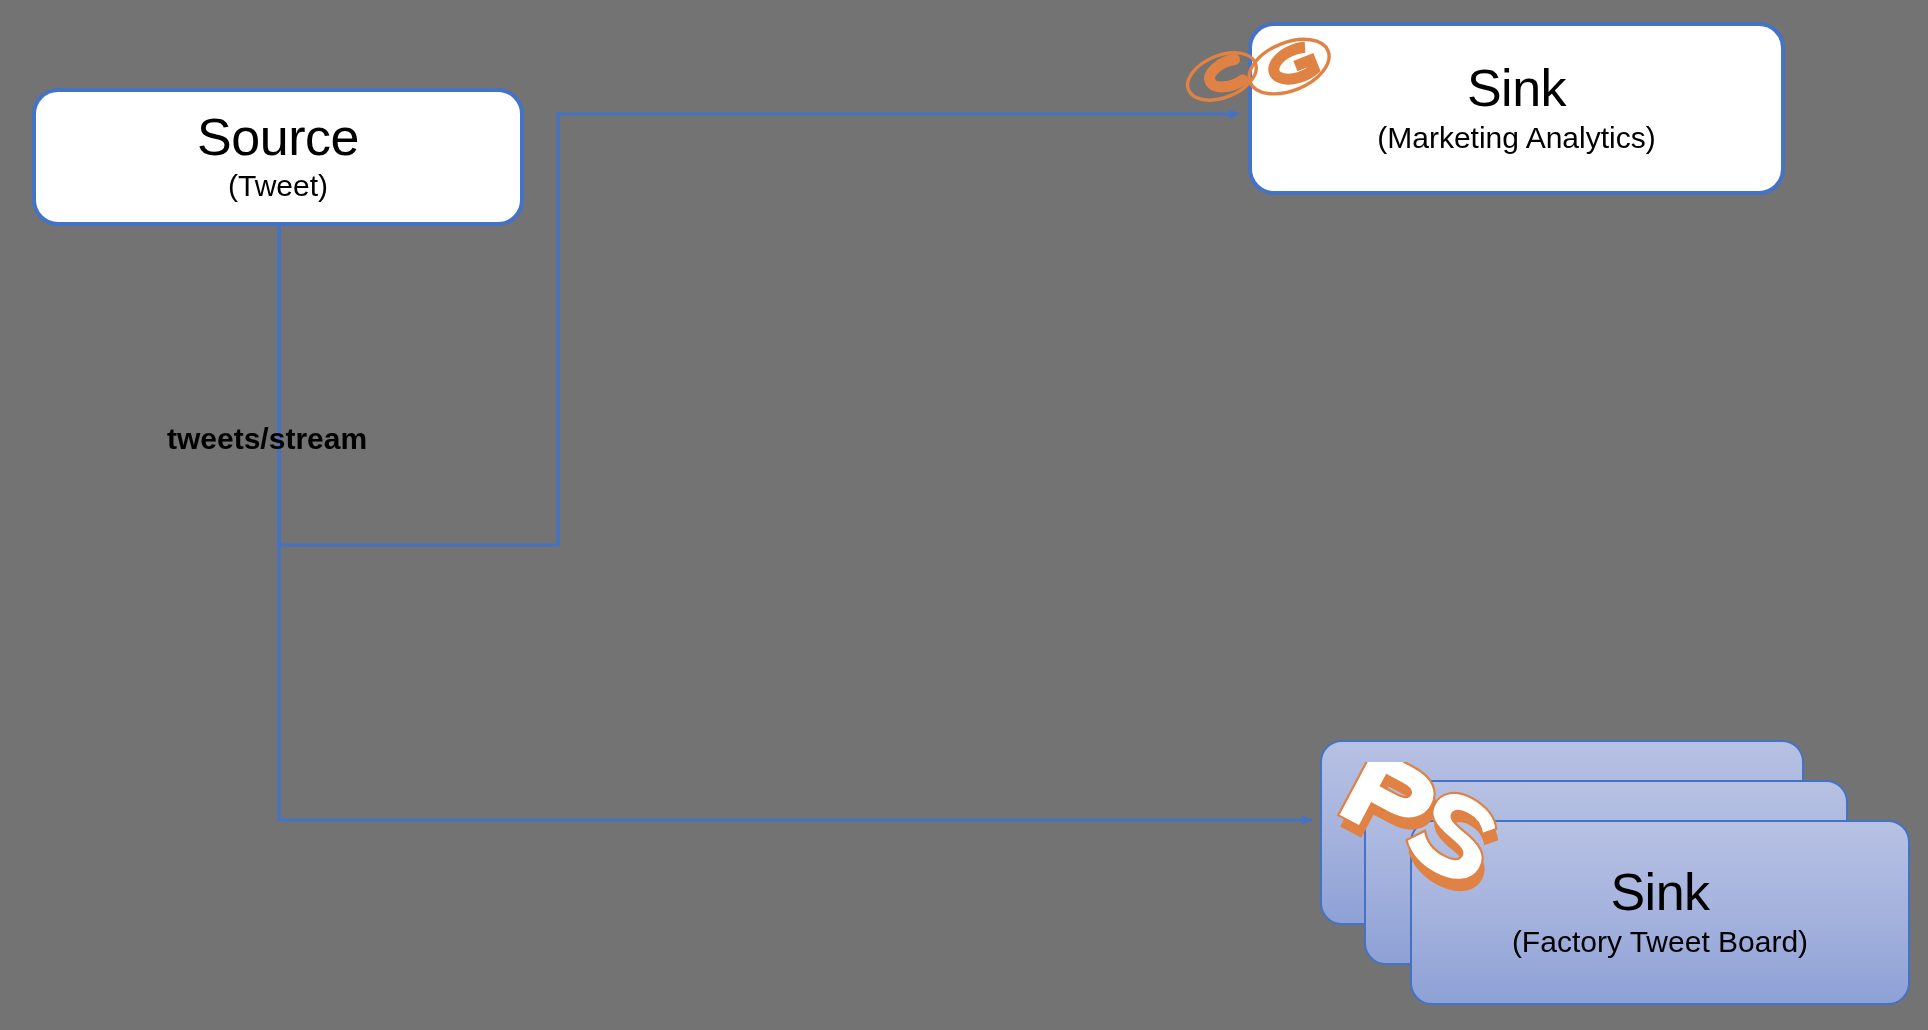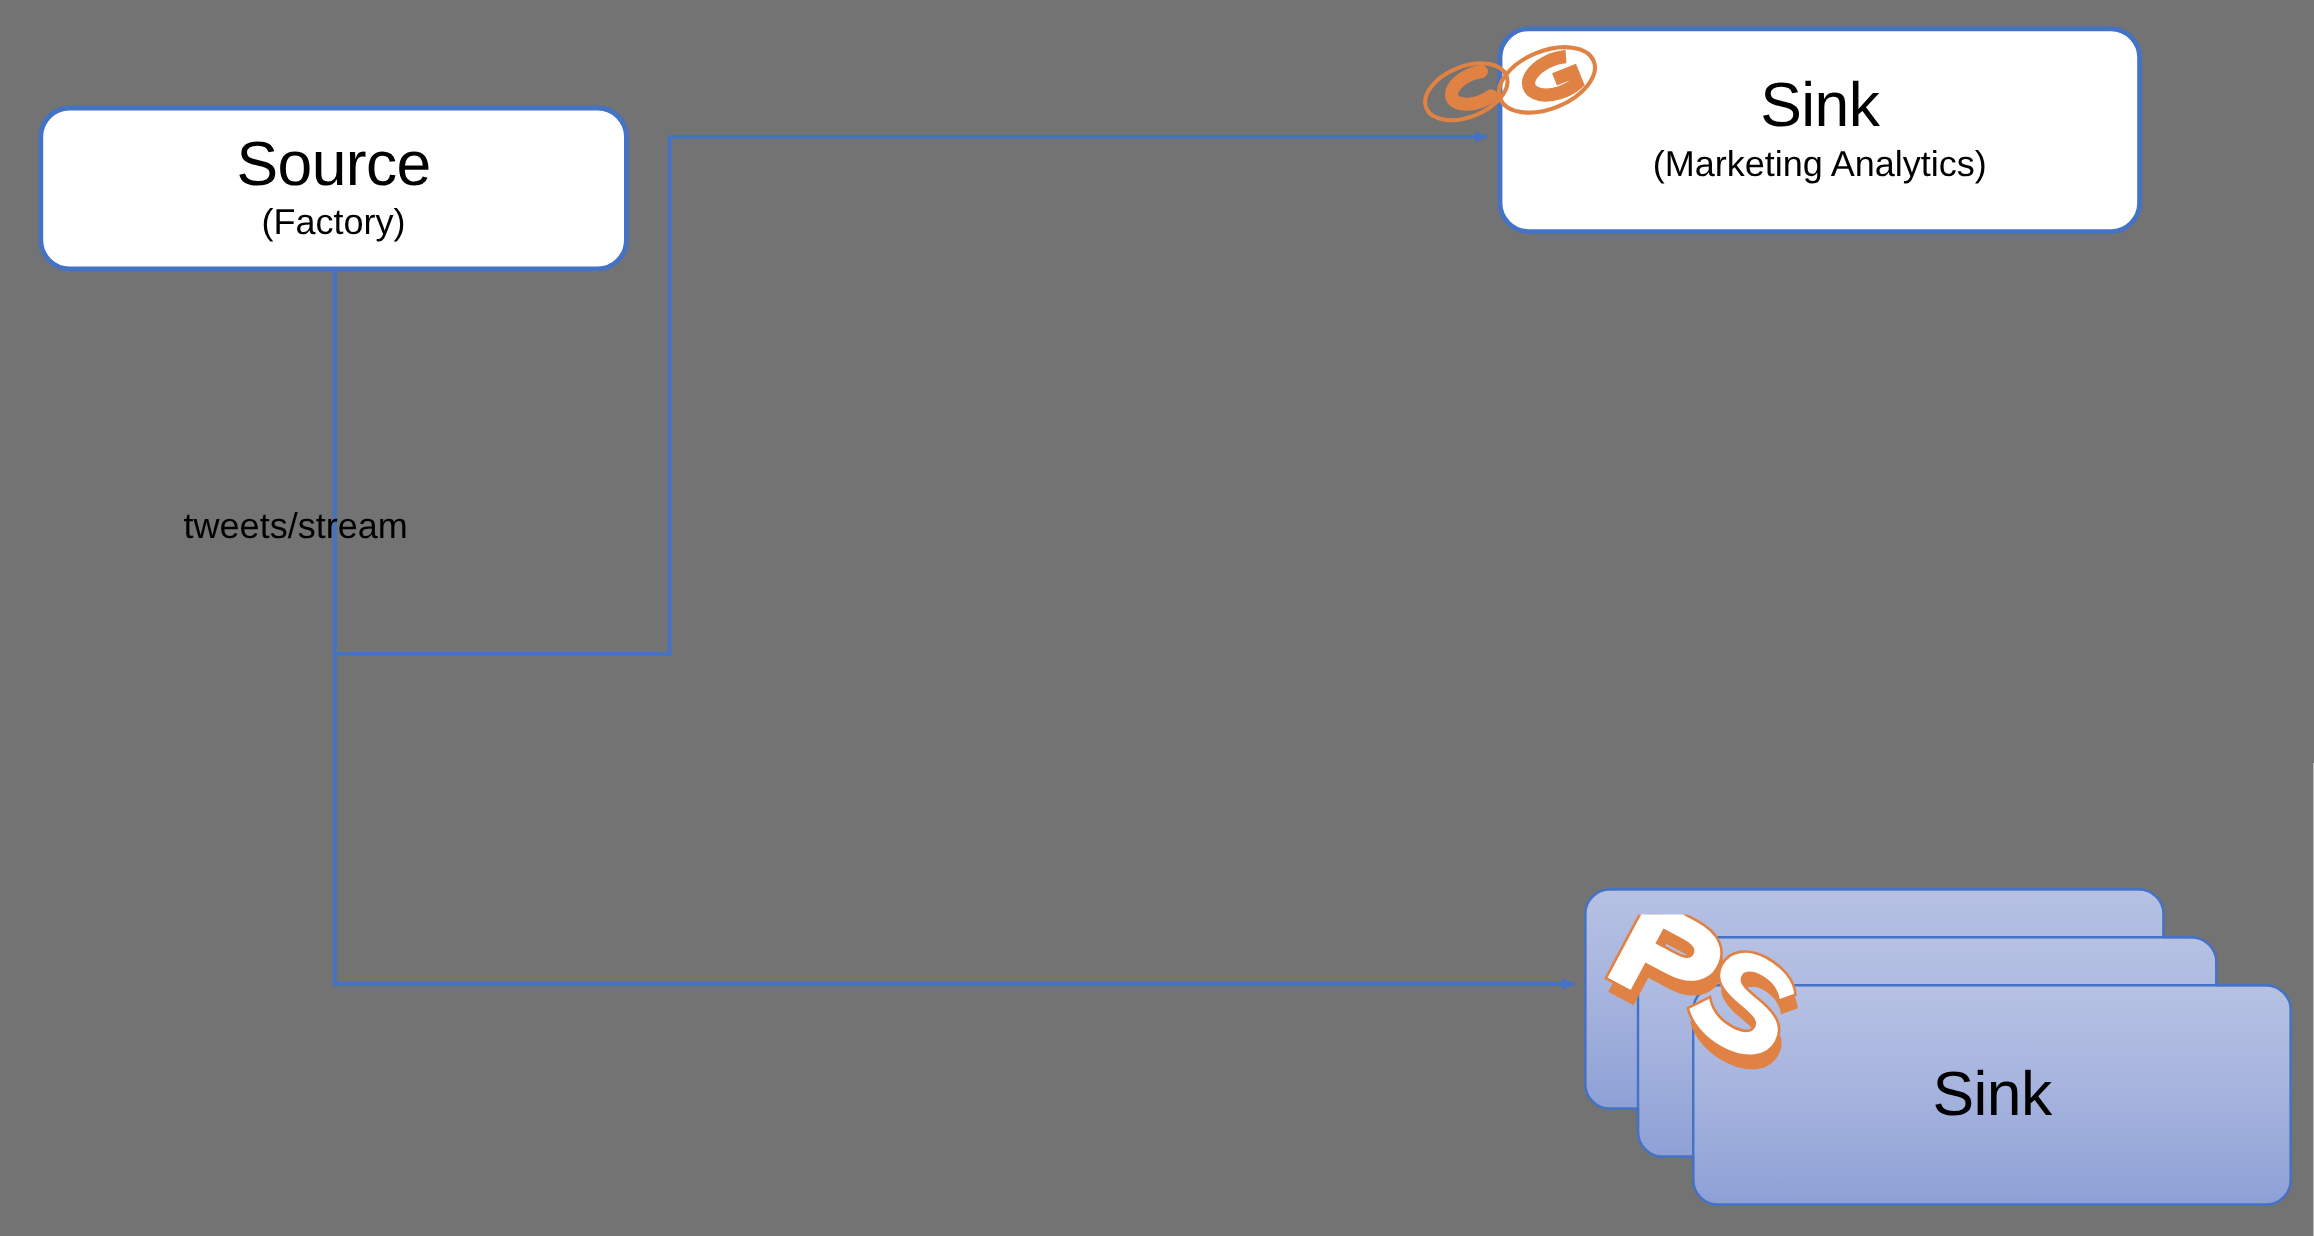--- a/index.html
+++ b/index.html
@@ -106,22 +106,23 @@
   }
 
   
   .edge-label {
     position: absolute;
     font-size: 30px;
     color: #000000;
     white-space: nowrap;
   }
   #label-tweets-stream {
-    left: 153px;
+    left: 167px;
     top: 422px;
+    font-weight: bold;
   }
 
   
   .logo {
     position: absolute;
     pointer-events: none;
   }
   #logo-cg {
     left: 1185px;
     top: 18px;
@@ -147,21 +148,21 @@
       </marker>
     </defs>
 
     <path d="M 279,226 L 279,545 L 558,545 L 558,114 L 1239,114" fill="none" stroke="#4472c4" stroke-width="3.2" marker-end="url(#arrow-right)"></path>
 
     <path d="M 279,226 L 279,820 L 1312,820" fill="none" stroke="#4472c4" stroke-width="3.2" marker-end="url(#arrow-right)"></path>
   </svg>
 
   <div class="node node-outline" id="node-source">
     <div class="title">Source</div>
-    <div class="subtitle">(Factory)</div>
+    <div class="subtitle">(Tweet)</div>
   </div>
 
   <div class="edge-label" id="label-tweets-stream">tweets/stream</div>
 
   <div class="node node-outline" id="node-sink-marketing">
     <div class="title">Sink</div>
     <div class="subtitle">(Marketing Analytics)</div>
   </div>
 
   <svg class="logo" id="logo-cg" viewBox="0 0 170 105" xmlns="http://www.w3.org/2000/svg">
@@ -177,20 +178,21 @@
         <path d="M 22,-12 A 25 14 0 1 0 22,12 L 22,2 L 6,2" fill="none" stroke="#e08244" stroke-width="11" stroke-linecap="butt" stroke-linejoin="miter"></path>
       </g>
     </g>
   </svg>
 
   <div id="node-sink-board-group">
     <div class="stack-card stack-back"></div>
     <div class="stack-card stack-mid"></div>
     <div class="stack-card stack-front">
       <div class="title">Sink</div>
+      <div class="subtitle">(Factory Tweet Board)</div>
     </div>
   </div>
 
   <svg class="logo" id="logo-ps" viewBox="0 0 185 150" xmlns="http://www.w3.org/2000/svg">
     <g transform="rotate(28 92 75)">
 
       <g fill="#e08244" transform="translate(7,9)">
         <path d="M 6,18 L 6,96 L 30,96 L 30,70 L 50,70
                  C 72,70 84,58 84,44 C 84,28 72,18 50,18 Z
                  M 30,38 L 48,38 C 56,38 60,40 60,44

